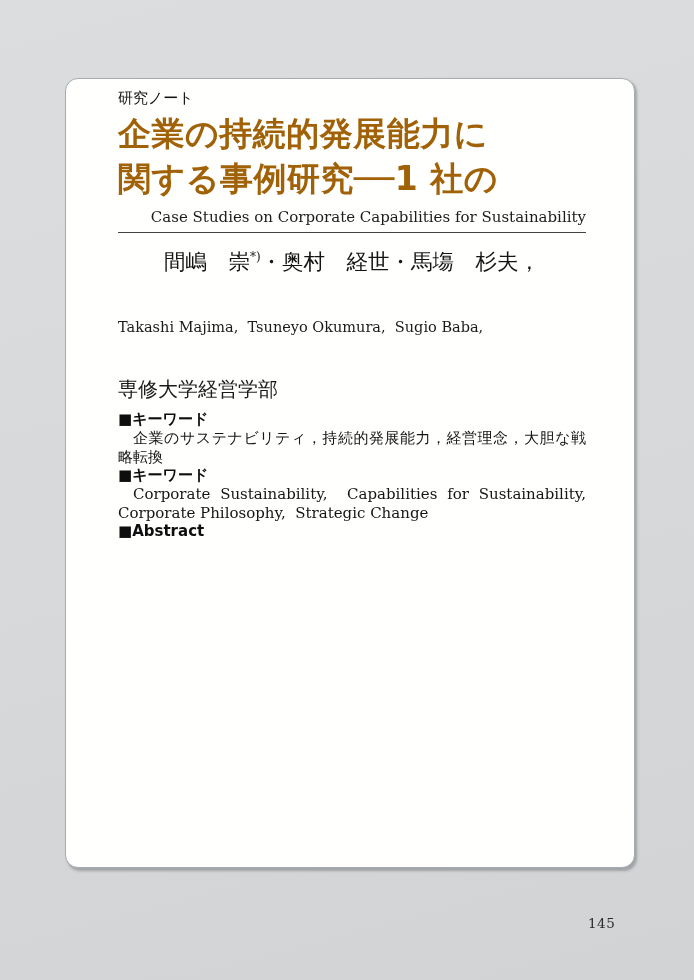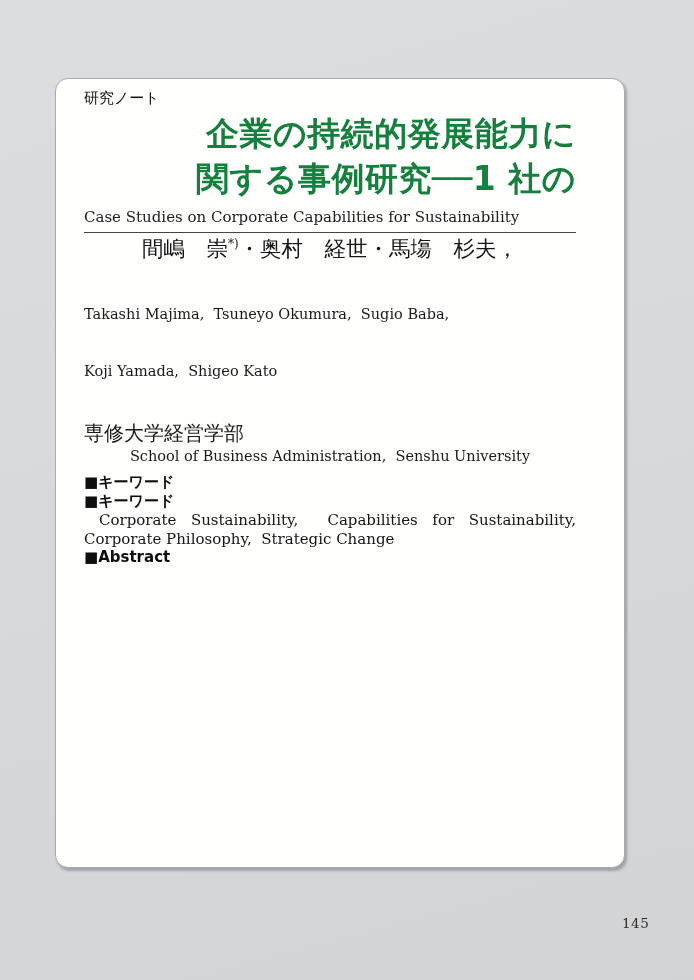--- a/index.html
+++ b/index.html
@@ -2,49 +2,49 @@
 <html lang="ja"><head>
 <meta charset="utf-8">
 <style>
   html,body{margin:0;padding:0;}
   .screen{
     position:relative;width:694px;height:980px;overflow:hidden;
     background:linear-gradient(165deg,#dcddde 0%,#d7d8d9 55%,#d2d3d5 100%);
     font-family:"DejaVu Serif", serif;color:#1a1a1a;
   }
   .paper-box{
-    position:absolute;left:55px;top:78px;width:570px;height:790px;
+    position:absolute;left:65px;top:78px;width:570px;height:790px;
     box-sizing:border-box;background:#fffffe;
     border:1.5px solid #a7acb0;border-radius:13px;
     box-shadow:2px 2.5px 2.5px rgba(110,115,120,0.5);
-    padding:10px 48px 0 28px;overflow:hidden;
+    padding:10px 48px 0 52px;overflow:hidden;
   }
   .note-label{font:15px/19px "DejaVu Sans", sans-serif;color:#141414;}
   .doc-title{
     margin:3px 0 0;font-family:"DejaVu Sans", sans-serif;font-weight:600;
-    font-size:33px;line-height:45px;text-align:right;color:#15803d;letter-spacing:0.5px;
+    font-size:33px;line-height:45px;text-align:left;color:#a16207;letter-spacing:0.5px;
   }
   .doc-title .t-line{display:block;}
-  .doc-title-en{margin-top:8px;font:15px/17px "DejaVu Serif", serif;text-align:left;color:#1c1c1c;}
+  .doc-title-en{margin-top:8px;font:15px/17px "DejaVu Serif", serif;text-align:right;color:#1c1c1c;}
   .rule{height:0;border:none;border-top:1.5px solid #454545;margin:6px 0 0;}
   .authors-ja{
-    text-align:center;font-family:"DejaVu Serif", serif;
+    margin-top:13px;text-align:center;font-family:"DejaVu Serif", serif;
     font-size:21.5px;line-height:31px;color:#141414;
   }
   .authors-ja .a-line{display:block;}
   .authors-ja sup{font-size:12px;line-height:0;}
   .authors-en{margin-top:3px;text-align:left;font:14.5px/19px "DejaVu Serif", serif;white-space:pre-wrap;}
   .authors-en .a-line{display:block;}
   .affil-ja{margin-top:1px;font-family:"DejaVu Serif", serif;font-size:20px;line-height:26px;}
   .affil-en{margin-top:2px;text-align:center;font:14.5px/17px "DejaVu Serif", serif;white-space:pre-wrap;}
   .meta{margin-top:8px;font-family:"DejaVu Serif", serif;font-size:15px;color:#151515;}
   .meta-heading{font-family:"DejaVu Sans", sans-serif;font-weight:700;font-size:15px;line-height:19px;color:#0e0e0e;}
   .meta-body{margin:0;line-height:18.5px;text-align:justify;text-indent:15px;}
   .meta-body.pre{white-space:pre-wrap;}
-  .page-number{position:absolute;left:622px;top:915px;font:13.5px/16px "DejaVu Serif", serif;color:#2b2b2b;letter-spacing:0.5px;}
+  .page-number{position:absolute;left:588px;top:915px;font:13.5px/16px "DejaVu Serif", serif;color:#2b2b2b;letter-spacing:0.5px;}
 </style>
 </head>
 <body>
 
 <div class="screen">
 
   <div class="paper-box">
 
     <div class="note-label">研究ノート</div>
 
@@ -56,29 +56,28 @@
     <div class="doc-title-en">Case Studies on Corporate Capabilities for Sustainability</div>
 
     <hr class="rule">
 
     <div class="authors-ja">
       <span class="a-line"><span>間嶋　崇</span><sup>*)</sup><span>・奥村　経世・馬塲　杉夫，</span></span>
     </div>
 
     <div class="authors-en">
       <span class="a-line">Takashi Majima,  Tsuneyo Okumura,  Sugio Baba,</span>
-      <span class="a-line">Koji Yamada,  Shigeo Kato</span>
     </div>
 
     <div class="affil-ja">専修大学経営学部</div>
-    <div class="affil-en">School of Business Administration,  Senshu University</div>
 
     <div class="meta">
 
       <div class="meta-heading">■キーワード</div>
+      <p class="meta-body">企業のサステナビリティ，持続的発展能力，経営理念，大胆な戦略転換</p>
 
       <div class="meta-heading">■キーワード</div>
 
       <p class="meta-body pre">Corporate Sustainability,  Capabilities for Sustainability,  Corporate Philosophy,  Strategic Change</p>
 
       <div class="meta-heading">■Abstract</div>
 
     </div>
 
   </div>

